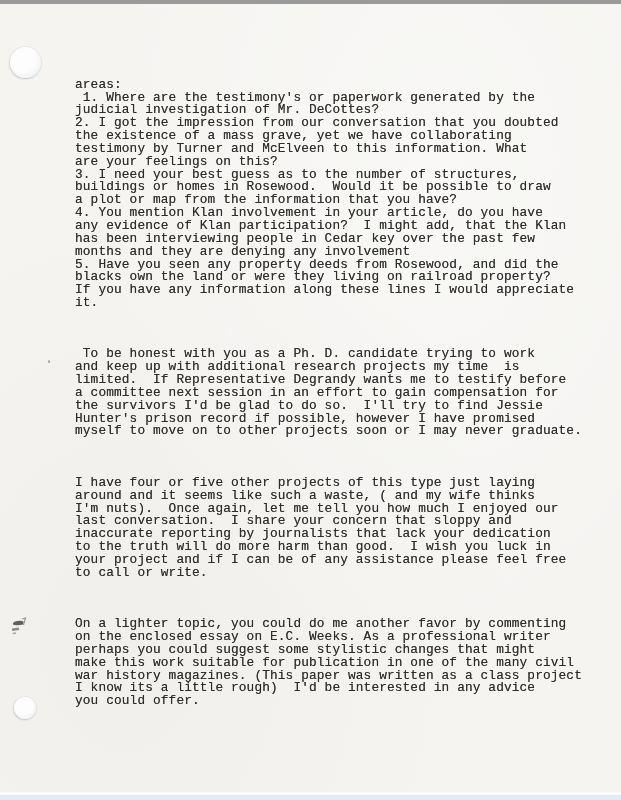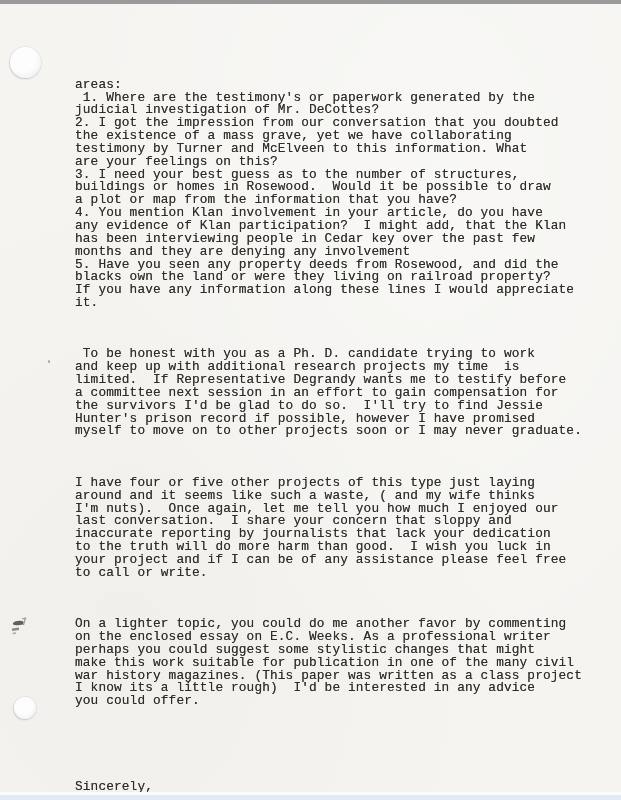--- a/index.html
+++ b/index.html
@@ -117,20 +117,19 @@
 to the truth will do more harm than good.  I wish you luck in
 your project and if I can be of any assistance please feel free
 to call or write.</div>
     <div class="para">On a lighter topic, you could do me another favor by commenting
 on the enclosed essay on E.C. Weeks. As a professional writer
 perhaps you could suggest some stylistic changes that might
 make this work suitable for publication in one of the many civil
 war history magazines. (This paper was written as a class project
 I know its a little rough)  I'd be interested in any advice
 you could offer.</div>
-    <div class="signoff">Sincerely,</div>
     
   </div>
 
   <div class="scan-strip-highlight"></div>
   <div class="scan-strip"></div>
 
 </div>
 
 </body></html>

